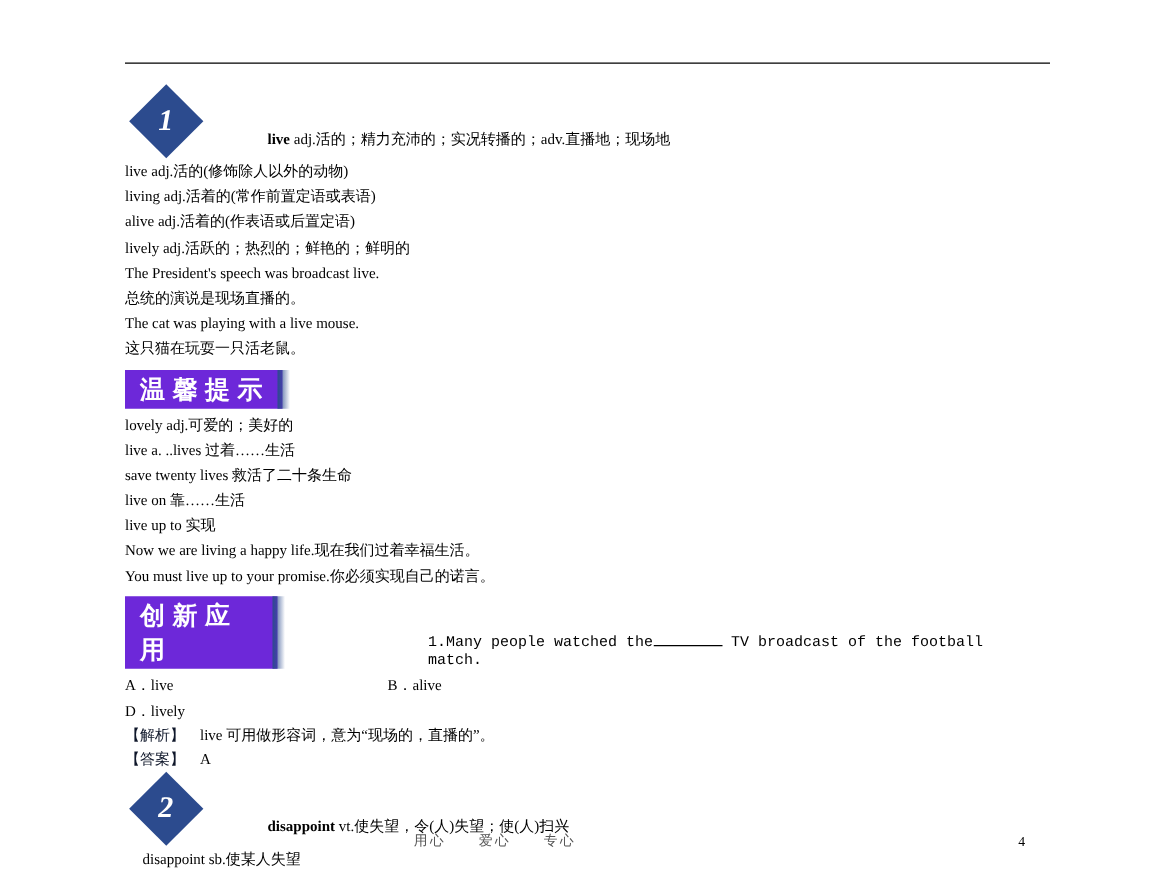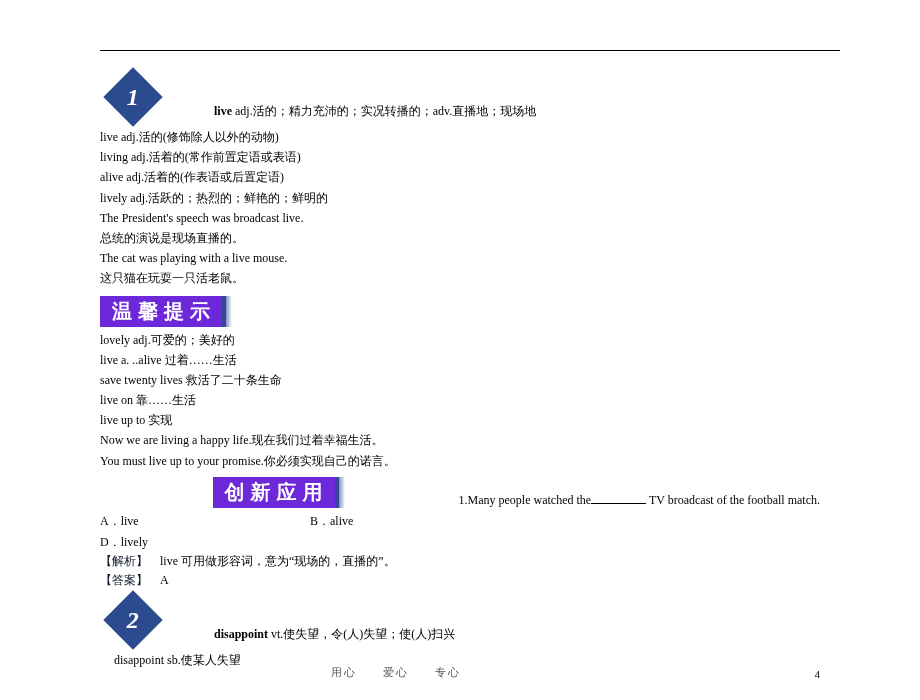--- a/index.html
+++ b/index.html
@@ -72,24 +72,23 @@
     top: 0;
     bottom: 0;
     width: 10px;
     background: linear-gradient(90deg, #2c4b8e 0%, rgba(44,75,142,0) 100%);
   }
   .question-row {
     display: flex;
     align-items: flex-end;
     margin-top: 6px;
     margin-bottom: 4px;
-    justify-content: flex-end;
   }
   .question-row .qtext {
-    font-family: Liberation Serif, serif;
+    font-family: Liberation Mono, monospace;
     margin-left: 120px;
   }
   .blank { display:inline-block; border-bottom:1px solid #000; min-width:55px; height:12px; vertical-align:baseline;}
   .options {
     display: grid;
     grid-template-columns: 210px 210px;
     row-gap: 2px;
     font-family: "Times New Roman", serif;
     line-height: 1.6;
   }
@@ -137,21 +136,21 @@
 <div class="line">alive adj.活着的(作表语或后置定语)</div>
 <div class="line">lively adj.活跃的；热烈的；鲜艳的；鲜明的</div>
 <div class="line">The President's speech was broadcast live.</div>
 <div class="line">总统的演说是现场直播的。</div>
 <div class="line">The cat was playing with a live mouse.</div>
 <div class="line">这只猫在玩耍一只活老鼠。</div>
 
 <div class="banner">温馨提示</div>
 
 <div class="line">lovely adj.可爱的；美好的</div>
-<div class="line">live a. ..alive 过着……生活</div>
+<div class="line">live a. ..lives 过着……生活</div>
 <div class="line">save twenty lives 救活了二十条生命</div>
 <div class="line">live on 靠……生活</div>
 <div class="line">live up to 实现</div>
 <div class="line">Now we are living a happy life.现在我们过着幸福生活。</div>
 <div class="line">You must live up to your promise.你必须实现自己的诺言。</div>
 
 <div class="question-row">
   <div class="banner" style="margin:0">创新应用</div>
   <div class="qtext">
     <span>1.Many people watched the</span><span class="blank"></span><span> TV broadcast of the football match.</span>

